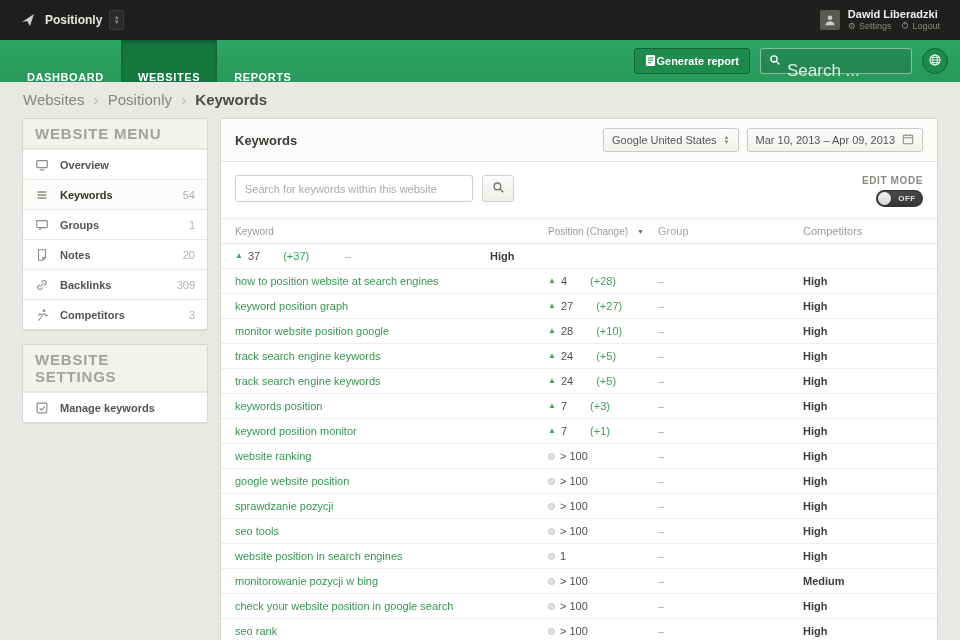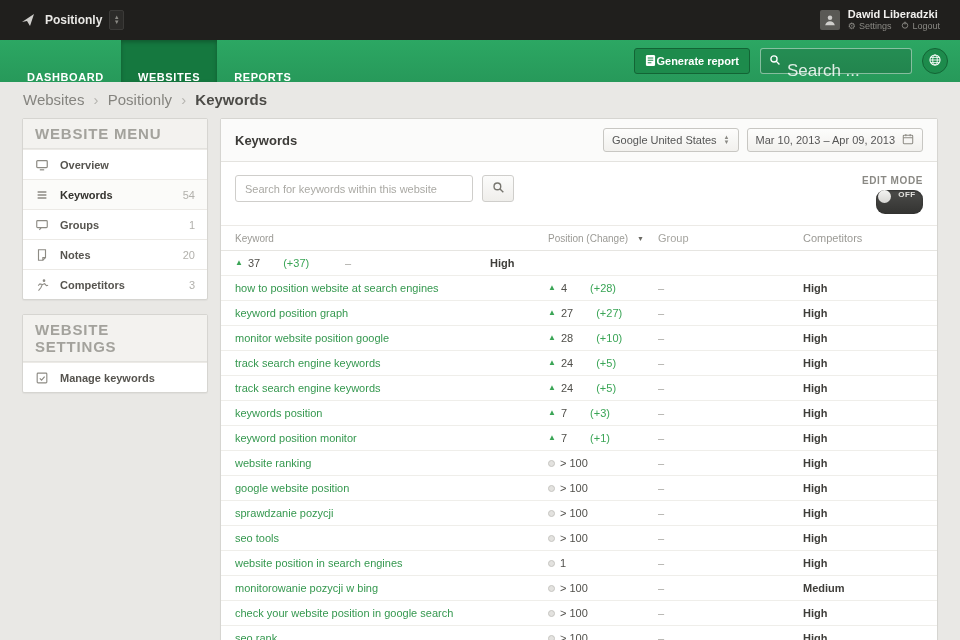--- a/index.html
+++ b/index.html
@@ -72,22 +72,22 @@
   .sel-carets span { font-size:6px; line-height:5px; }
 
   .toolbar { display:flex; align-items:flex-start; padding:13px 14px 11px; }
   .kw-search-input { width:238px; height:27px; border:1px solid #cfcecb; border-radius:3px; padding:0 9px;
                      font-size:11px; color:#555; outline:none; font-family:"Liberation Sans",sans-serif; }
   .kw-search-input::placeholder { color:#aaa9a4; }
   .kw-search-btn { width:32px; height:27px; margin-left:9px; border:1px solid #cfcecb; border-radius:3px;
                    background:linear-gradient(#fcfcfb,#efeeeb); display:inline-flex; align-items:center; justify-content:center; cursor:pointer; }
   .edit-mode { margin-left:auto; display:flex; flex-direction:column; align-items:flex-end; }
   .edit-mode-label { font-size:10px; font-weight:bold; color:#8a8984; letter-spacing:.6px; }
-  .toggle { margin-top:4px; width:47px; height:24px; border-radius:9px; background:linear-gradient(#4c4c4a,#333331);
-            display:flex; cursor:pointer; box-shadow:inset 0 1px 2px rgba(0,0,0,.4); }
+  .toggle { margin-top:4px; width:47px; height:17px; border-radius:9px; background:linear-gradient(#4c4c4a,#333331);
+            display:flex; align-items:center; cursor:pointer; box-shadow:inset 0 1px 2px rgba(0,0,0,.4); }
   .toggle-knob { width:13px; height:13px; margin-left:2px; border-radius:50%; background:linear-gradient(#f4f4f2,#d7d6d3); }
   .toggle-text { flex:1; text-align:center; color:#e2e1de; font-size:8px; font-weight:bold; letter-spacing:.5px; }
 
   
   .thead { display:flex; align-items:center; padding:6px 14px; font-size:10px; color:#9b9a95;
            border-top:1px solid #eceae6; border-bottom:1px solid #e6e5e1; }
   .trow { display:flex; align-items:center; padding:0 14px; height:25px; border-bottom:1px solid #efeeea; }
   .cell-keyword { flex:1; min-width:0; }
   .cell-pos { width:110px; flex:none; display:flex; align-items:center; gap:5px; }
   .cell-group { width:145px; flex:none; color:#a6a5a0; font-size:11px; }
@@ -228,20 +228,29 @@
                 <path d="M4 14V2h8v9l-3 3H4z" fill="none" stroke="#8d8b84" stroke-width="1.3"></path>
                 <path d="M9 14v-3h3" fill="none" stroke="#8d8b84" stroke-width="1.3"></path>
               </svg>
           </span>
           <span>Notes</span>
           <span class="menu-count">20</span>
         </div>
         <div class="menu-item">
           <span class="menu-icon">
             <svg width="14" height="14" viewBox="0 0 16 16">
+                <path d="M6.2 9.8l3.6-3.6M5.5 7.5L3.9 9.1a2.4 2.4 0 103.4 3.4l1.6-1.6M10.5 8.5l1.6-1.6a2.4 2.4 0 10-3.4-3.4L7.1 5.1" fill="none" stroke="#8d8b84" stroke-width="1.3"></path>
+              </svg>
+          </span>
+          <span>Backlinks</span>
+          <span class="menu-count">309</span>
+        </div>
+        <div class="menu-item">
+          <span class="menu-icon">
+            <svg width="14" height="14" viewBox="0 0 16 16">
                 <circle cx="10.3" cy="3" r="1.5" fill="#8d8b84"></circle>
                 <path d="M4 14.5l2.8-3.6 1.5-3.4 2.7-1 2 2.3 2-.4M8.3 7.5L5.6 6.8 3.6 8.6" fill="none" stroke="#8d8b84" stroke-width="1.2"></path>
               </svg>
           </span>
           <span>Competitors</span>
           <span class="menu-count">3</span>
         </div>
       </div>
 
       <div class="card side-card">

